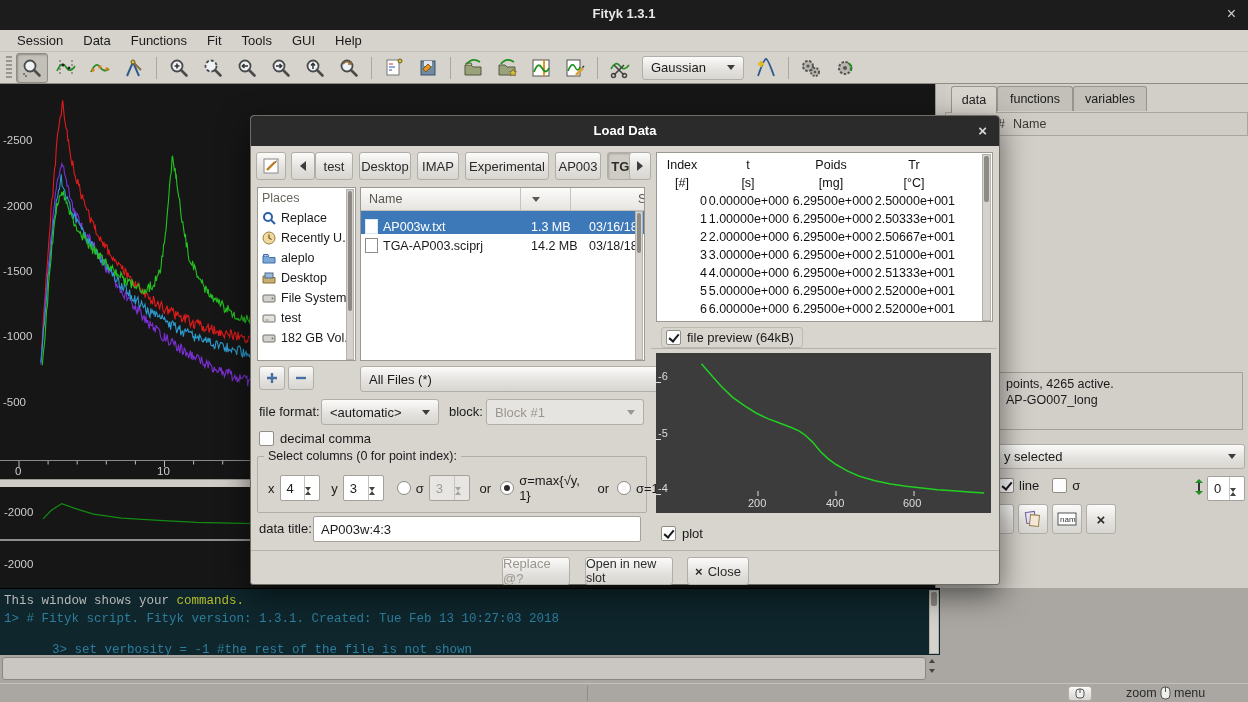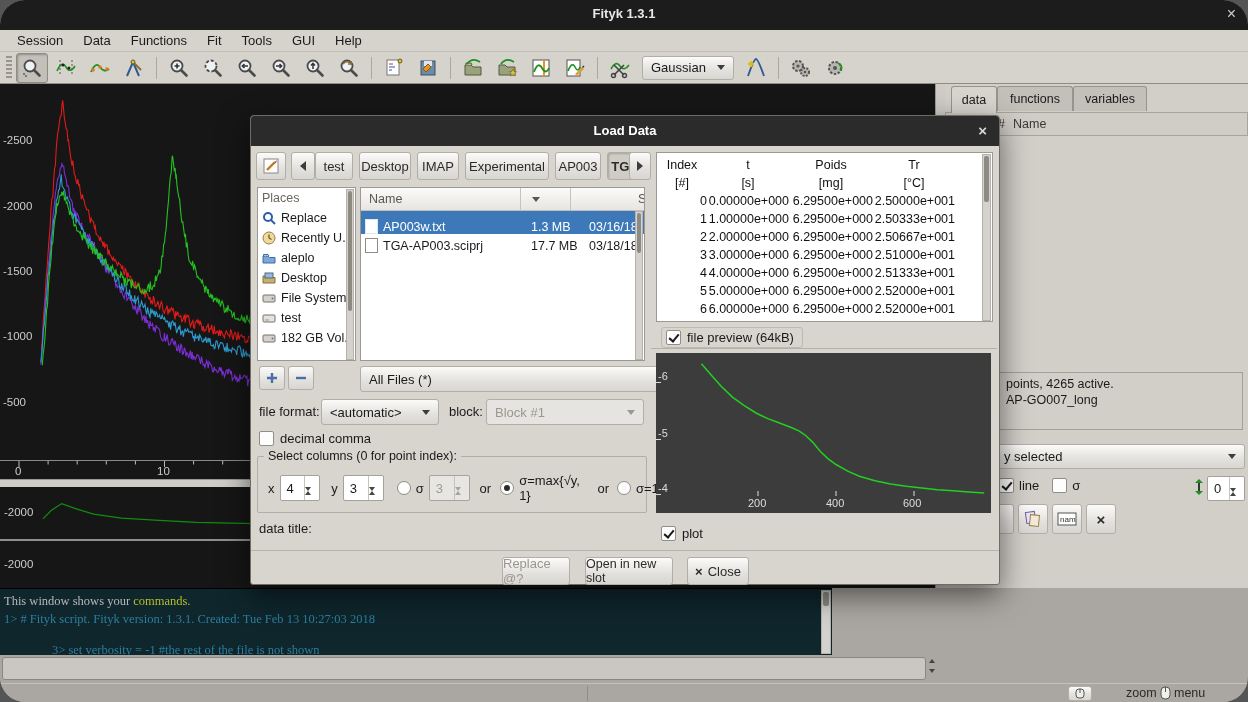--- a/index.html
+++ b/index.html
@@ -1,17 +1,17 @@
 <!DOCTYPE html>
 <html><head>
 <meta charset="utf-8">
 <style>
   html,body{margin:0;padding:0;background:#555;}
   #screen{position:relative;width:1248px;height:702px;overflow:hidden;background:#aaa7a2;
-    font-family:"Liberation Sans",sans-serif;font-size:13px;color:#1a1a1a;border-radius:25px;}
+    font-family:"Liberation Sans",sans-serif;font-size:13px;color:#1a1a1a;}
   .abs{position:absolute;}
   
   .titlebar{left:0;top:0;width:1248px;height:30px;background:#1c1c1c;color:#e8e8e8;}
   .titlebar .title{position:absolute;left:0;right:0;top:6px;text-align:center;font-weight:bold;font-size:13px;}
   .titlebar .close{position:absolute;right:12px;top:5px;color:#cfcfcf;font-size:16px;cursor:default;}
   .menubar{left:0;top:30px;width:1248px;height:22px;background:#d6d2cc;border-bottom:1px solid #c2beb8;display:flex;align-items:center;padding-left:8px;box-sizing:border-box;gap:2px;}
   .menu-item{padding:2px 9px;}
   .toolbar{left:0;top:52px;width:1248px;height:32px;background:#d6d2cc;border-bottom:1px solid #8f8b85;display:flex;align-items:center;padding-left:6px;box-sizing:border-box;gap:2px;}
   .tbtn{width:30px;height:28px;display:flex;align-items:center;justify-content:center;border:1px solid transparent;border-radius:3px;flex:0 0 auto;}
   .tbtn.active{background:#c3bfb9;border:1px solid #8f8b85;box-shadow:inset 1px 1px 2px rgba(0,0,0,.25);}
@@ -63,21 +63,21 @@
   .fieldset{border:1px solid #b1ada7;border-radius:2px;}
   .legend{position:absolute;top:-8px;left:6px;background:#d8d4ce;padding:0 4px;font-size:12.5px;}
   .ptable{font-size:12.5px;line-height:18px;color:#111;}
   .prow{display:flex;}
   .prow span{display:inline-block;}
   .pc0{width:50px;text-align:right;}
   .pc1{width:82px;text-align:right;}
   .pc2{width:84px;text-align:right;}
   .pc3{width:82px;text-align:right;}
   .pticklab{position:absolute;color:#dddddd;font-size:11px;}
-  .conso{left:0;top:588px;width:832px;height:67px;background:#0e262c;border-top:1px solid #000;font-family:Liberation Serif, serif;font-size:12.5px;}
+  .conso{left:0;top:588px;width:940px;height:67px;background:#0e262c;border-top:1px solid #000;font-family:Liberation Mono, monospace;font-size:12.5px;}
   .conso .l1{position:absolute;left:4px;top:5px;color:#b8b8b8;}
   .conso .l1 b{color:#b5bd2c;font-weight:normal;}
   .conso .lx{position:absolute;left:4px;color:#2d7e9e;}
   .inputrow{left:0;top:655px;width:940px;height:28px;background:#aaa7a2;}
   .infield{position:absolute;left:2px;top:2px;width:924px;height:23px;background:#cac7c2;border:1px solid #8a8781;border-radius:3px;box-sizing:border-box;}
   .statusbar{left:0;top:683px;width:1248px;height:19px;background:#aaa7a2;border-top:1px solid #c5c2bd;font-size:12.5px;color:#2b2b2b;}
   .hdrcell{color:#3c3833;}
   svg{display:block;}
 </style>
 </head>
@@ -260,21 +260,21 @@
         <span>
           <svg width="22" height="22">
             <path d="M2 12 Q7 3 11 9 T20 8" fill="none" stroke="#1f8f1f" stroke-width="1.6"></path>
             <line x1="5" y1="18" x2="15" y2="8" stroke="#444" stroke-width="1.6"></line>
             <line x1="15" y1="18" x2="5" y2="8" stroke="#444" stroke-width="1.6"></line>
             <circle cx="4.5" cy="18.5" r="2" fill="none" stroke="#444" stroke-width="1.4"></circle>
             <circle cx="15.5" cy="18.5" r="2" fill="none" stroke="#444" stroke-width="1.4"></circle>
           </svg>
         </span>
       </div>
-    <div class="combo" style="width:92px;height:24px;margin:0 4px;">
+    <div class="combo" style="width:102px;height:24px;margin:0 4px;">
       <span>Gaussian</span>
       <span class="arrow"></span>
     </div>
     <div class="tbtn">
         <span>
           <svg width="22" height="22">
             <path d="M3 19 Q9 2 11 2 Q13 2 19 19" fill="none" stroke="#2d5b8f" stroke-width="1.8"></path>
             <path d="M6 4v6M3 7h6" stroke="#e0b81f" stroke-width="2.4"></path>
           </svg>
         </span>
@@ -608,21 +608,21 @@
       <div id="file-rows">
           <div class="frow sel">
             <span class="ficon"></span>
             <span style="width: 148px; overflow: hidden;">AP003w.txt</span>
             <span style="width: 58px;">1.3 MB</span>
             <span>03/16/18</span>
           </div>
           <div class="frow">
             <span class="ficon"></span>
             <span style="width: 148px; overflow: hidden;">TGA-AP003.sciprj</span>
-            <span style="width: 58px;">17.7 MB</span>
+            <span style="width: 58px;">14.2 MB</span>
             <span>03/18/18</span>
           </div>
         </div>
       <div class="abs" style="left:159px;top:0;width:1px;height:22px;background:#c6c2bc;"></div>
       <div class="abs" style="left:209px;top:0;width:1px;height:22px;background:#c6c2bc;"></div>
       <div class="sb-track" style="right:1px;top:23px;width:8px;height:149px;">
           <div class="sb-thumb" style="left:1px;top:1px;width:4px;height:40px;"></div>
         </div>
     </div>
 
@@ -678,20 +678,23 @@
         <span style="margin-left:5px;">or</span>
         <span class="radio sel" style="margin-left:4px;"></span>
         <span>σ=max{√y, 1}</span>
         <span style="margin-left:3px;">or</span>
         <span class="radio" style="margin-left:3px;"></span>
         <span>σ=1</span>
       </div>
     </div>
 
     <span class="abs" style="left:8px;top:405px;">data title:</span>
+    <div class="abs" style="left:62px;top:400px;width:328px;height:26px;background:#fff;border:1px solid #a5a19b;border-radius:2px;box-sizing:border-box;display:flex;align-items:center;padding-left:7px;">
+      <span>AP003w:4:3</span>
+    </div>
 
     <div class="abs listbox ptable" style="left:405px;top:36px;width:337px;height:170px;overflow:hidden;">
       <div id="preview-table" style="padding-top:3px;">
           <div class="prow">
             <span class="pc0" style="text-align: center;">Index</span>
             <span class="pc1" style="text-align: center;">t</span>
             <span class="pc2" style="text-align: center;">Poids</span>
             <span class="pc3" style="text-align: center;">Tr</span>
           </div>
           <div class="prow">

